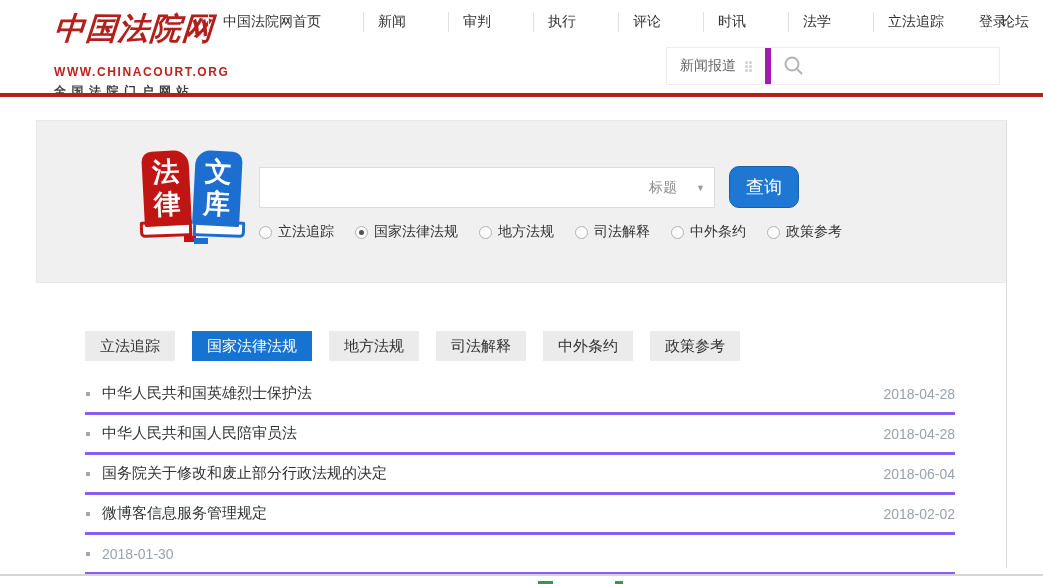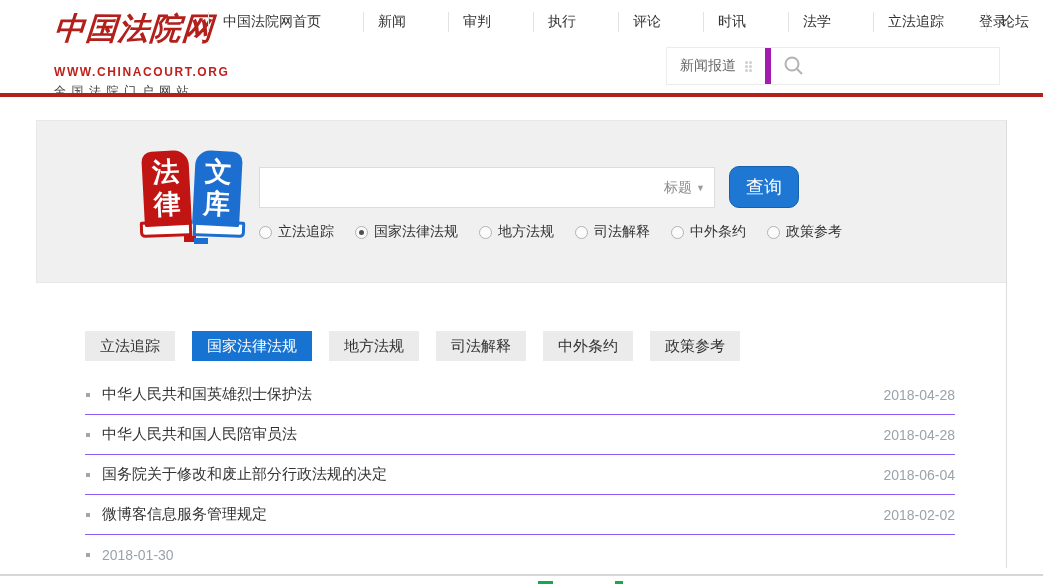--- a/index.html
+++ b/index.html
@@ -6,21 +6,21 @@
   html,body { margin:0; padding:0; background:#fff; }
   body { font-family:"Liberation Sans","DejaVu Sans",sans-serif; }
   .page { position:relative; width:1043px; height:584px; background:#fff; overflow:hidden; }
 
   
   .logo { position:absolute; left:54px; top:6px; width:170px; cursor:pointer; }
   .logo-cal { font-family:"DejaVu Serif","DejaVu Sans",serif; font-weight:bold; font-style:italic;
               font-size:31px; line-height:44px; color:#b3201c; letter-spacing:1px; white-space:nowrap;
               transform:skewX(-4deg); }
   .logo-url { font-size:12px; font-weight:bold; color:#c0211d; letter-spacing:1.6px; margin-top:15px; }
-  .logo-tag { font-size:12px; color:#3c3c3c; letter-spacing:5.5px; margin-top:4px; white-space:nowrap; }
+  .logo-tag { font-size:12px; color:#3c3c3c; letter-spacing:5.5px; margin-top:4px; white-space:nowrap;font-weight:bold; }
 
   .nav { position:absolute; left:208px; top:12px; display:flex; align-items:center;gap:28px; }
   .nav-item { font-size:14px; color:#333; padding:1px 14px; border-left:1px solid #e2e2e2; cursor:pointer; white-space:nowrap; }
   .login { position:absolute; right:36px; top:13px; font-size:14px; color:#333; cursor:pointer; }
 
   .hsearch { position:absolute; left:666px; top:47px; width:334px; height:38px;
              border:1px solid #ececec; background:#fff; display:flex; align-items:center; }
   .hsearch-cat { height:100%; display:flex; align-items:center; gap:9px; padding:0 13px;
                  border-right:6px solid #a21caf; font-size:14px; color:#666; cursor:pointer; }
   .grid-dots { display:grid; grid-template-columns:repeat(2,3px); grid-auto-rows:3px; gap:1px; }
@@ -45,21 +45,21 @@
   .book-base { position:absolute; top:70px; width:52px; height:16px; background:#fff; }
   .book-base-left  { left:0;  border:3px solid #c01512; border-radius:2px 0 0 5px; transform:rotate(-2deg); }
   .book-base-right { left:53px; border:3px solid #1c6fd0; border-radius:0 2px 5px 0; transform:rotate(2deg); }
   .book-notch-left  { position:absolute; left:44px; top:85px; width:12px; height:6px; background:#c01512; }
   .book-notch-right { position:absolute; left:54px; top:87px; width:14px; height:6px; background:#1c6fd0; }
 
   .q-input-wrap { position:absolute; left:222px; top:46px; width:456px; height:41px; }
   .q-input { width:100%; height:100%; border:1px solid #dcdcdc; background:#fff; outline:none;
              padding:0 80px 0 12px; font-size:15px; color:#333; font-family:inherit; }
   .q-select { position:absolute; right:10px; top:0; height:41px; display:flex; align-items:center;
-              gap:4px; cursor:pointer; }
+              gap:19px; cursor:pointer; }
   .q-select-label { font-size:14px; color:#8a8a8a; }
   .q-select-arrow { font-size:9px; color:#9a9a9a; }
   .q-btn { position:absolute; left:692px; top:45px; width:70px; height:42px; background:#1e78d3;
            border:1px solid #1561ac; border-radius:10px; color:#fff; font-size:18px; cursor:pointer;
            display:flex; align-items:center; justify-content:center; font-family:Liberation Sans, sans-serif; }
 
   .radios { position:absolute; left:222px; top:102px; display:flex; gap:21px; }
   .radio { display:flex; align-items:center; gap:6px; cursor:pointer; }
   .radio-circle { width:13px; height:13px; border-radius:50%; border:1px solid #b2b2b2; background:#fbfbfb;
                   display:flex; align-items:center; justify-content:center; }
@@ -67,21 +67,21 @@
   .radio-label { font-size:14px; color:#333; }
 
   
   .tabs { position:absolute; left:85px; top:331px; display:flex; gap:17px; }
   .tab { height:30px; line-height:30px; padding:0 15px; background:#ebebeb; color:#333;
          font-size:15px; cursor:pointer; white-space:nowrap; }
   .tab.active { background:#1673d2; color:#fff; }
 
   
   .list { position:absolute; left:85px; top:375px; width:870px; }
-  .row { height:40px; display:flex; align-items:center; border-bottom:1px solid #8b5cf6; }
+  .row { height:40px; display:flex; align-items:center; border-bottom:3px solid #8b5cf6; }
   .bullet { width:4px; height:4px; background:#a6a6a6; margin:0 12px 0 1px; flex:none; }
   .row-title { flex:1; font-size:15px; color:#333; cursor:pointer; white-space:nowrap; overflow:hidden; }
   .row-date { font-size:14px; color:#9aa3ab; }
 
   .vline { position:absolute; left:1006px; top:120px; width:1px; height:448px; background:#ddd; }
   .bottomline { position:absolute; left:0; top:574px; width:1043px; height:2px; background:#d6d6d6; }
   .green-sliver { position:absolute; top:581px; height:3px; background:#17a84b; }
   .green-a { left:538px; width:15px; }
   .green-b { left:615px; width:8px; }
 </style>

